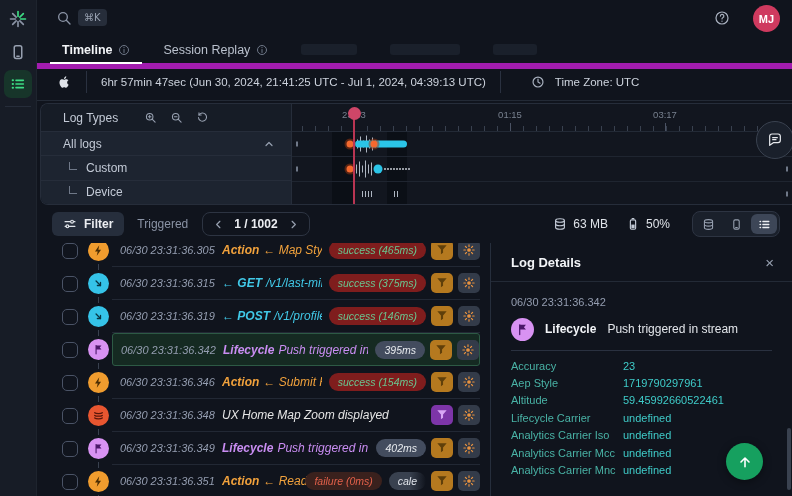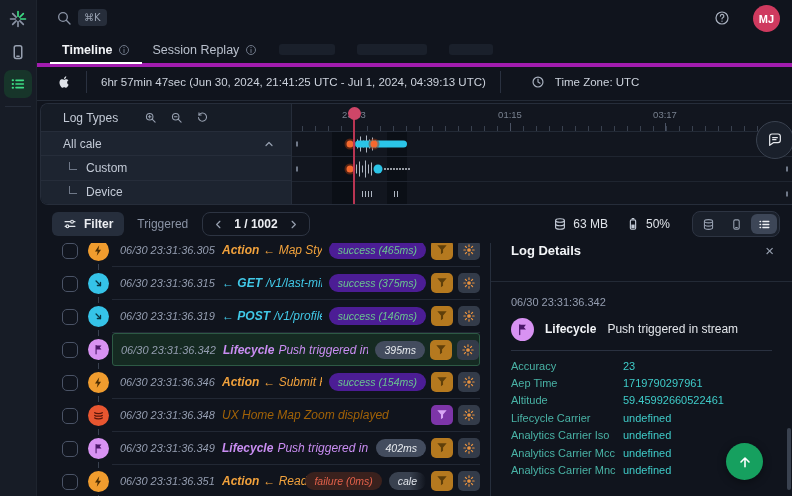--- a/index.html
+++ b/index.html
@@ -17,21 +17,21 @@
   
   .topbar{position:absolute;left:36px;right:0;top:0;height:36px;}
   .search-ic{position:absolute;left:20px;top:10px;width:16px;height:16px;color:#8a93a5;}
   .kbd{position:absolute;left:42px;top:9px;height:17px;padding:0 6px;background:#262d3a;border-radius:4px;
        color:#97a0b0;font-size:10px;line-height:17px;font-family:"DejaVu Sans",sans-serif;}
   .help{position:absolute;right:62px;top:10px;width:16px;height:16px;color:#aab2c0;}
   .avatar{position:absolute;right:12px;top:5px;width:27px;height:27px;border-radius:50%;background:#cf3a5f;
           display:flex;align-items:center;justify-content:center;font-size:11px;font-weight:bold;color:#fff;}
 
   
-  .tabs{position:absolute;left:36px;right:0;top:36px;height:27px;border-bottom:4px solid #a21caf;display:flex;align-items:center;padding-left:26px;gap:22px;}
+  .tabs{position:absolute;left:36px;right:0;top:36px;height:27px;border-bottom:6px solid #a21caf;display:flex;align-items:center;padding-left:26px;gap:33px;}
   .tab{position:relative;display:flex;align-items:center;gap:6px;font-size:12.5px;color:#b9c0cc;height:100%;}
   .tab .info{width:12px;height:12px;color:#6f7888;}
   .tab.active{color:#f2f4f7;font-weight:bold;}
   .tab.active::after{content:"";position:absolute;left:-12px;right:-12px;bottom:-1px;height:2px;background:#fff;}
   .ghost{width:56px;height:11px;background:#1a202b;border-radius:3px;}
 
   
   .session{position:absolute;left:36px;right:0;top:63px;height:37px;border-bottom:1px solid #232a36;display:flex;align-items:center;}
   .apple{width:16px;height:18px;margin-left:20px;color:#dfe3e9;}
   .vdiv{width:1px;height:22px;background:#2a3140;margin:0 14px;}
@@ -98,34 +98,34 @@
   .licon{position:absolute;left:52px;top:6px;width:21px;height:21px;border-radius:50%;padding:4px;box-sizing:border-box;z-index:2;}
   .ic-action{background:#f09c2e;color:#4a2d04;}
   .ic-network{background:#35c3e8;color:#083442;}
   .ic-lifecycle{background:#d892f2;color:#4a1769;}
   .ic-ux{background:#e85630;color:#58160a;}
   .linner{position:absolute;left:76px;right:10px;top:0;bottom:0;display:flex;align-items:center;border-bottom:1px solid #222834;box-sizing:border-box;}
   .linner.sel{background:#152a22;border:1px solid #2d5a45;border-radius:3px;}
   .ltime{width:102px;flex:none;padding-left:8px;font-size:11px;color:#949db0;}
   .lmsg{flex:1;font-size:12px;white-space:nowrap;overflow:hidden;}
   .lmsg b:not(:empty){margin-right:4px;}
-  .c-action{color:#f2a23c;} .c-network{color:#41c9e8;} .c-lifecycle{color:#c98df2;} .c-ux{color:#a16207;}
+  .c-action{color:#f2a23c;} .c-network{color:#41c9e8;} .c-lifecycle{color:#c98df2;} .c-ux{color:#e5e5e5;}
   .badge{flex:none;margin-left:7px;padding:3px 9px;border-radius:11px;font-size:10.5px;white-space:nowrap;}
-  .badge.success{background:#4c1d95;color:#6ac58f;text-align:center;}
+  .badge.success{background:#7f1d1d;color:#6ac58f;text-align:center;}
   .badge.neutral{background:#434c5e;color:#e7eaee;}
   .badge.failure{background:#3a211d;color:#e2604a;margin-left:-18px;}
   .badge.extra{background:linear-gradient(90deg,#39414f 55%,rgba(57,65,79,0));color:#dfe3e9;}
   .lbtn{flex:none;width:22px;height:20px;border-radius:5px;margin-left:5px;padding:3px 4px;box-sizing:border-box;}
   .lbtn.filter.orange{background:#b5791f;color:#5f3f0a;}
   .lbtn.filter.purple{background:#7d35a8;color:#d9a6f5;}
   .lbtn.sun{background:#333b49;color:#e8923f;}
 
   
   .details{position:absolute;left:490px;right:0;top:243px;bottom:0;background:#10141d;border-left:1px solid #262e3c;box-sizing:border-box;}
-  .d-head{height:38px;display:flex;align-items:flex-start;padding:0 18px 0 20px;border-bottom:1px solid #232a36;}
+  .d-head{height:38px;display:flex;align-items:center;padding:0 18px 0 20px;border-bottom:1px solid #232a36;}
   .d-title{flex:1;font-size:13px;font-weight:bold;color:#f2f4f7;}
   .d-close{font-size:15px;color:#97a0b0;line-height:1;}
   .d-time{margin:14px 20px 0;font-size:11px;color:#949db0;}
   .d-meta{display:flex;align-items:center;gap:11px;margin:9px 20px 0;height:24px;}
   .d-ic{width:23px;height:23px;border-radius:50%;background:#d892f2;color:#4a1769;padding:4px;box-sizing:border-box;flex:none;}
   .d-cat{font-size:12px;font-weight:bold;color:#f2f4f7;}
   .d-name{font-size:12px;color:#e3e6eb;}
   .d-div{margin:9px 20px 0;border-top:1px solid #2a3140;}
   .kv{margin:6px 20px 0;}
   .kv-row{display:flex;align-items:center;height:17.4px;font-size:11px;}
@@ -254,21 +254,21 @@
             </span>
           <span>
               <svg viewBox="0 0 24 24" fill="none" stroke="currentColor" stroke-width="2" stroke-linecap="round" stroke-linejoin="round">
                 <path d="M5.5 7.5A7.5 7.5 0 1 1 4.5 12"></path>
                 <path d="M5.5 3.5v4h4"></path>
               </svg>
             </span>
         </span>
       </div>
       <div class="lt-row">
-        <span>All cale</span>
+        <span>All logs</span>
         <span class="lt-chev">
             <svg viewBox="0 0 24 24" fill="none" stroke="currentColor" stroke-width="2.4" stroke-linecap="round" stroke-linejoin="round">
               <path d="M6 15l6-6 6 6"></path>
             </svg>
           </span>
       </div>
       <div class="lt-row child">
         <span class="lt-elbow"></span>
         <span>Custom</span>
       </div>
@@ -663,21 +663,21 @@
       <span class="d-cat">Lifecycle</span>
       <span class="d-name">Push triggered in stream</span>
     </div>
     <div class="d-div"></div>
     <div class="kv">
         <div class="kv-row">
           <span class="kv-key">Accuracy</span>
           <span class="kv-val">23</span>
         </div>
         <div class="kv-row">
-          <span class="kv-key">Aep Time</span>
+          <span class="kv-key">Aep Style</span>
           <span class="kv-val">1719790297961</span>
         </div>
         <div class="kv-row">
           <span class="kv-key">Altitude</span>
           <span class="kv-val">59.45992660522461</span>
         </div>
         <div class="kv-row">
           <span class="kv-key">Lifecycle Carrier</span>
           <span class="kv-val">undefined</span>
         </div>

